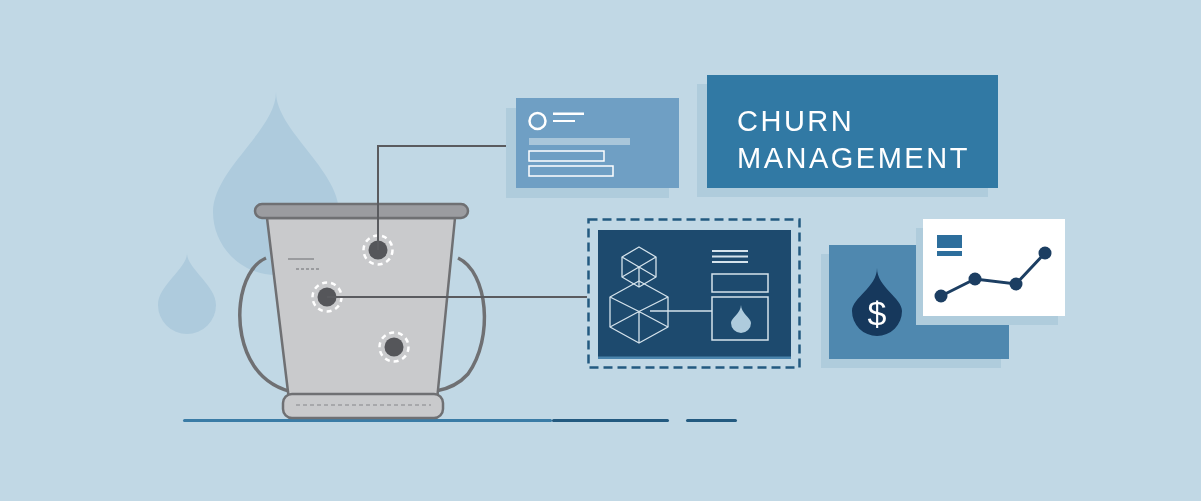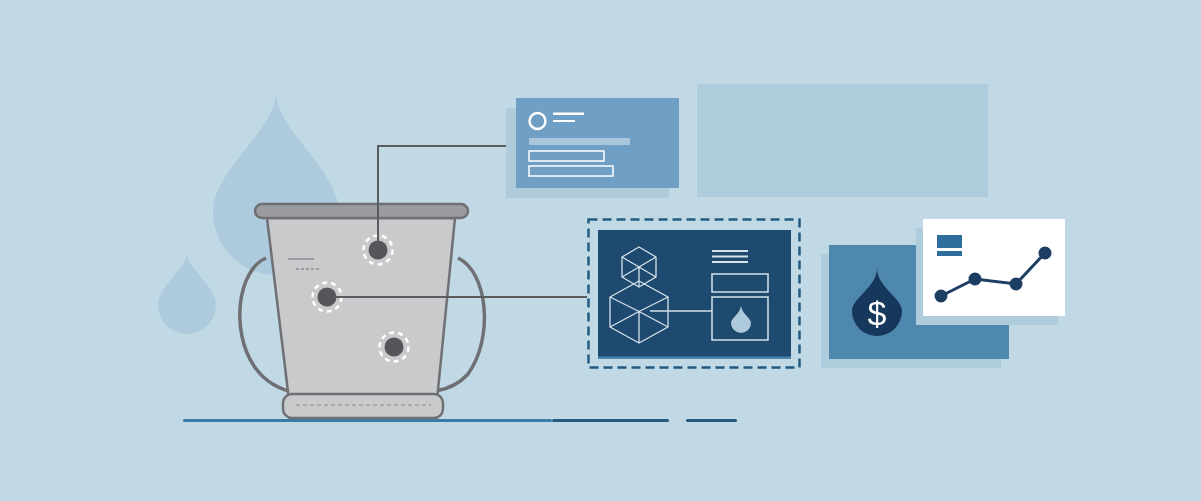--- a/index.html
+++ b/index.html
@@ -77,20 +77,24 @@
       <circle cx="21.5" cy="23" r="8" fill="none" stroke="#ffffff" stroke-width="2.5"></circle>
       <rect x="37" y="14.5" width="31" height="2.5" fill="#ffffff"></rect>
       <rect x="37" y="22" width="22" height="2" fill="#ffffff"></rect>
       <rect x="13" y="40" width="101" height="7" style="fill:var(--customer-card-bar)"></rect>
       <rect x="13" y="53" width="75" height="10" fill="none" stroke="#ffffff" stroke-width="1.5"></rect>
       <rect x="13" y="68" width="84" height="10" fill="none" stroke="#ffffff" stroke-width="1.5"></rect>
     </svg>
   </div>
 
   <div class="abs shadow" style="left:697px;top:84px;width:291px;height:113px"></div>
+  <div class="abs title-card" style="left:707px;top:75px;width:291px;height:113px">
+    <div class="title-line">CHURN</div>
+    <div class="title-line">MANAGEMENT</div>
+  </div>
 
   <svg class="abs" style="left:587px;top:218px" width="214" height="151" viewBox="0 0 214 151">
     <rect x="1.5" y="1.5" width="211" height="148" fill="none" style="stroke:var(--dashed-border)" stroke-width="2.5" stroke-dasharray="9 5"></rect>
     <rect x="11" y="12" width="193" height="129" style="fill:var(--panel)"></rect>
     <rect x="11" y="138.5" width="193" height="2.5" style="fill:var(--panel-accent)"></rect>
     <g fill="none" style="stroke:var(--panel-line)" stroke-width="1.3" stroke-linejoin="round">
       <path d="M52,29 L69,39 L69,59 L52,69 L35,59 L35,39 Z"></path>
       <path d="M35,39 L52,49 L69,39"></path>
       <path d="M52,49 L52,69 M52,49 L35,59 M52,49 L69,59"></path>
     </g>

